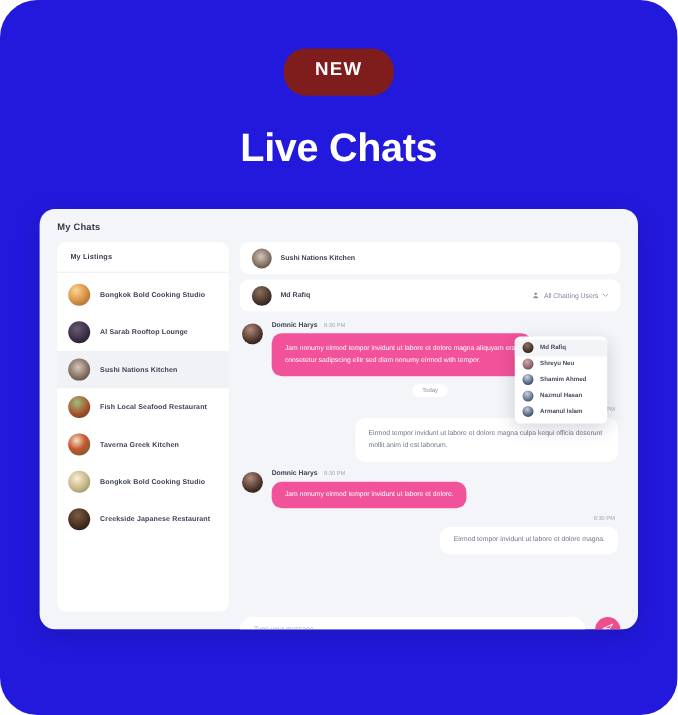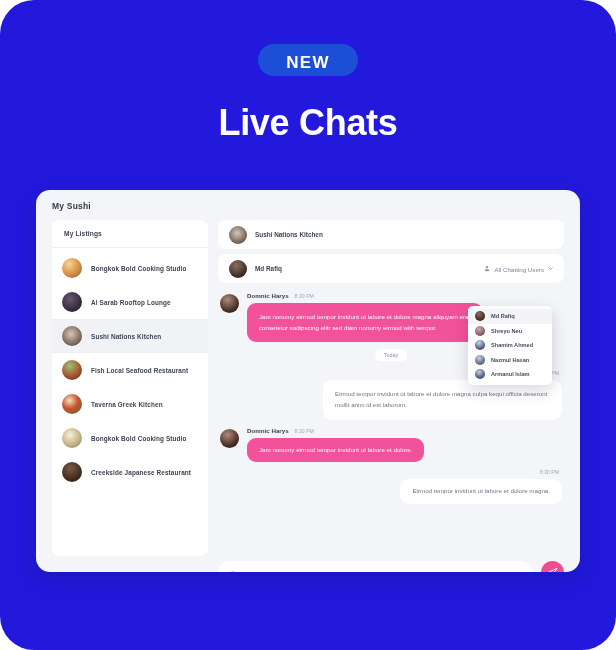--- a/index.html
+++ b/index.html
@@ -19,26 +19,26 @@
     background:#2219DD;
     border-radius:34px;
   }
   
   .hero{
     position:absolute;left:0;top:44px;width:616px;
     text-align:center;
   }
   .badge{
     display:inline-block;
-    background:#1d4ed8;
+    background:#7f1d1d;
     color:#ffffff;
     font-size:17px;
     font-weight:bold;
     letter-spacing:1.2px;
-    padding:9px 28px 3px 28px;
+    padding:9px 28px 14px 28px;
     border-radius:20px;
   }
   .hero-title{
     margin-top:26px;
     color:#ffffff;
     font-size:36px;
     font-weight:bold;
     letter-spacing:-0.3px;
   }
   
@@ -215,21 +215,21 @@
 
 <div class="stage">
   <div class="blue-bg"></div>
 
   <div class="hero">
     <div class="badge">NEW</div>
     <div class="hero-title">Live Chats</div>
   </div>
 
   <div class="card">
-    <div class="card-title">My Sushi</div>
+    <div class="card-title">My Chats</div>
 
     <div class="sidebar">
       <div class="sidebar-head">
         <span>My Listings</span>
       </div>
       <div class="sidebar-list">
 
         <div class="chat-item">
           <div class="av av1"></div>
           <div class="nm">Bongkok Bold Cooking Studio</div>

